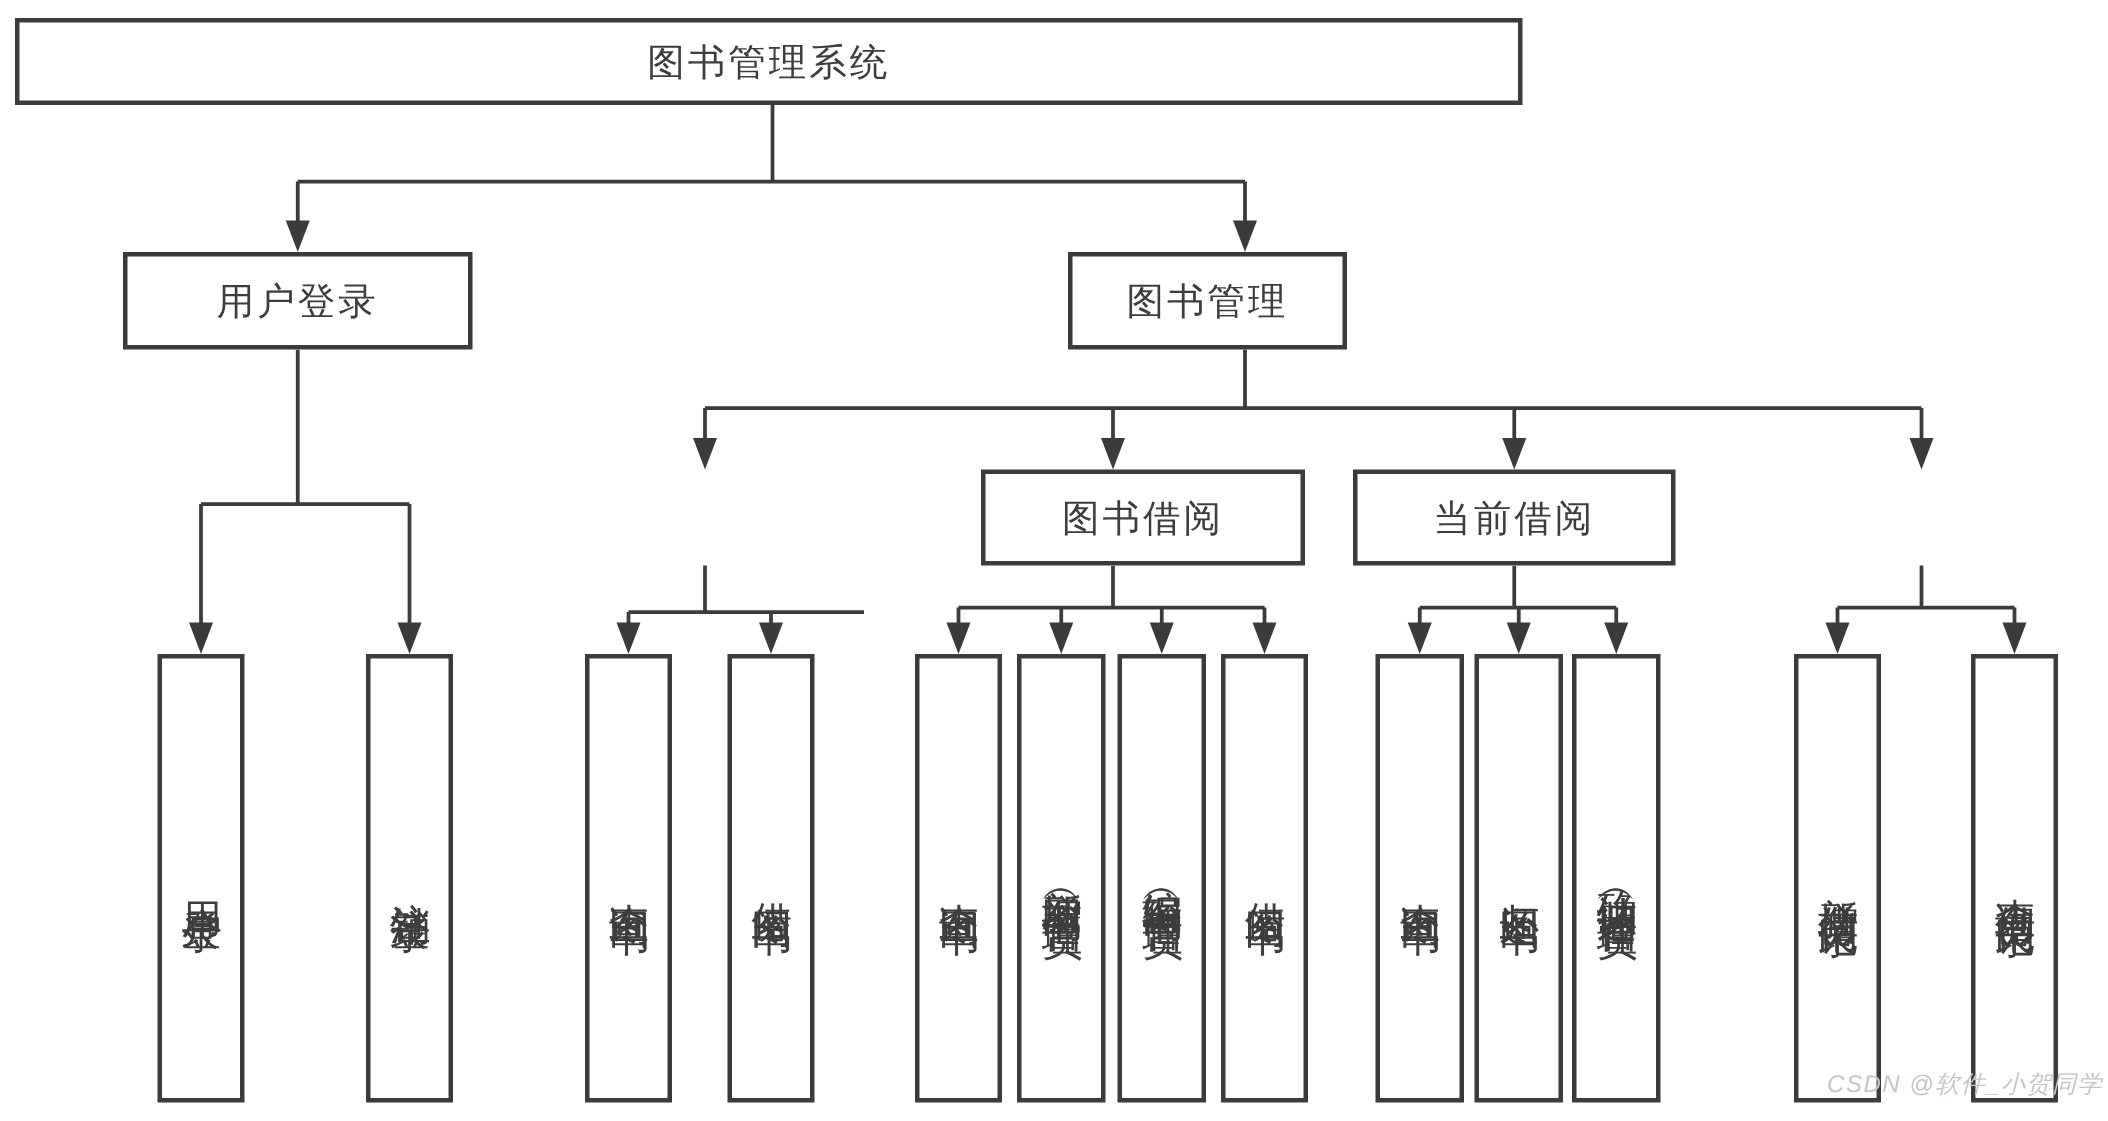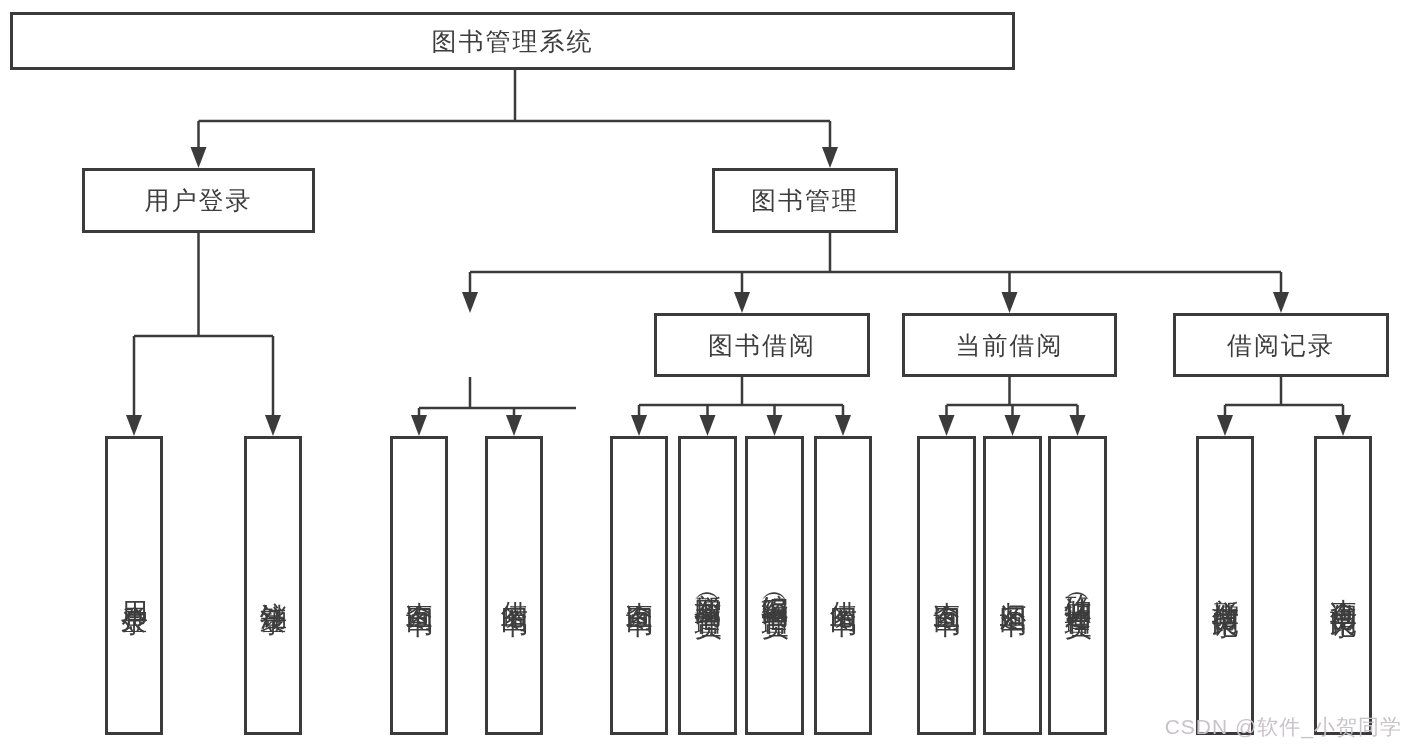--- a/index.html
+++ b/index.html
@@ -35,25 +35,26 @@
     writing-mode:vertical-rl;
     text-orientation:mixed;
     font-size:27px;
     letter-spacing:3px;
     line-height:1;
     white-space:nowrap;
   }
   .watermark{
     position:absolute;
     right:3px;top:713px;
-    font-size:21px;
+    font-size:16px;
     letter-spacing:1px;
     color:#c8c3c8;
     z-index:5;
     white-space:nowrap;
+    font-style:italic;
   }
 </style>
 </head>
 <body>
 
 <div class="stage">
 
   <svg class="connectors" width="1405" height="747" viewBox="0 0 1405 747">
     <g stroke="#3b3b3b" stroke-width="2.5" fill="none">
 
@@ -94,21 +95,20 @@
     </g>
   </svg>
 
   <div class="box" style="left:10px;top:12px;width:1005px;height:58px">图书管理系统</div>
 
   <div class="box" style="left:82px;top:168px;width:233px;height:65px">用户登录</div>
   <div class="box" style="left:712px;top:168px;width:186px;height:65px">图书管理</div>
 
   <div class="box" style="left:654px;top:313px;width:216px;height:64px">图书借阅</div>
   <div class="box" style="left:902px;top:313px;width:215px;height:64px">当前借阅</div>
-  <div class="box" style="left:1173px;top:313px;width:216px;height:64px">借阅记录</div>
 
   <div class="vbox" style="left:105px;top:436px;width:58px;height:299px">
     <span class="vtext">用户登录</span>
     </div>
   <div class="vbox" style="left:244px;top:436px;width:58px;height:299px">
     <span class="vtext">注销登录</span>
     </div>
 
   <div class="vbox" style="left:390px;top:436px;width:58px;height:299px">
     <span class="vtext">查询图书</span>

